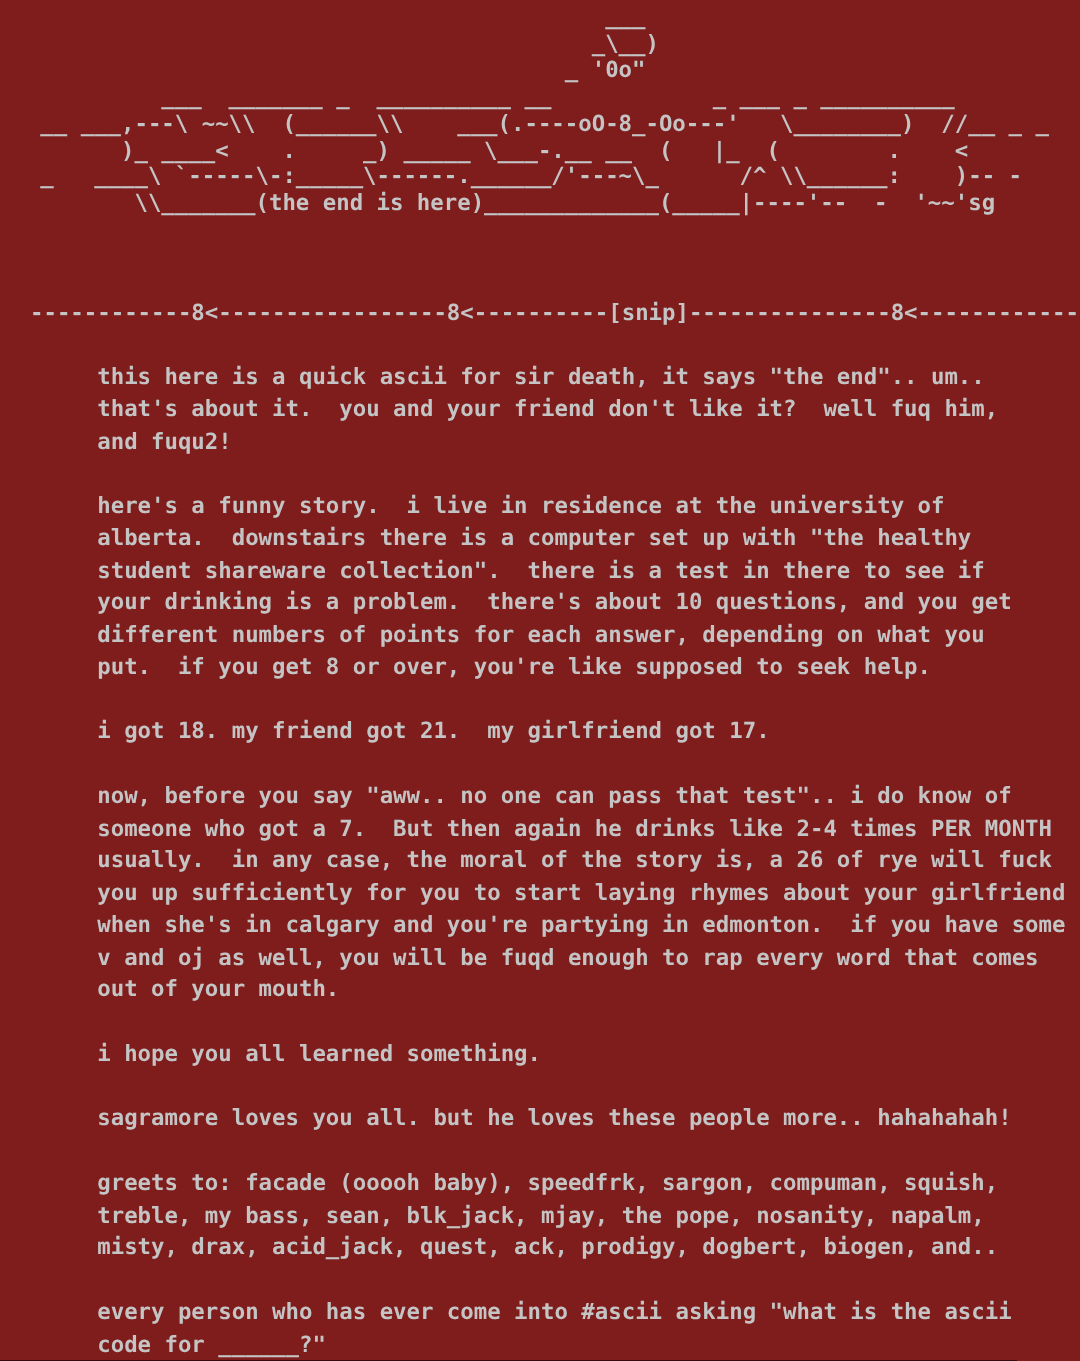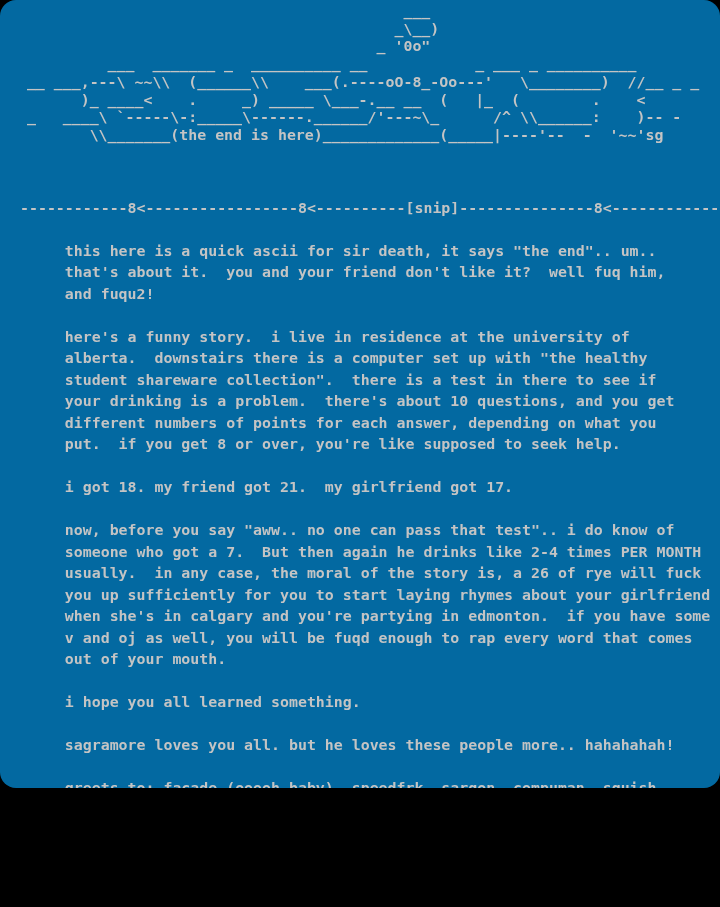--- a/index.html
+++ b/index.html
@@ -3,24 +3,23 @@
 <meta charset="utf-8">
 <style>
   html, body {
     margin: 0;
     padding: 0;
     background: #000000;
   }
   .screen {
     position: relative;
     width: 720px;
-    height: 788px;
-    background: #0369a1;
+    height: 907px;
+    background: #7f1d1d;
     overflow: hidden;
-    border-radius: 16px;
   }
   pre {
     margin: 0;
     padding: 0;
     color: #c4c4c4;
     font-family: "DejaVu Sans Mono", "Liberation Mono", monospace;
     font-size: 14.9px;
     font-weight: bold;
     white-space: pre;
   }

